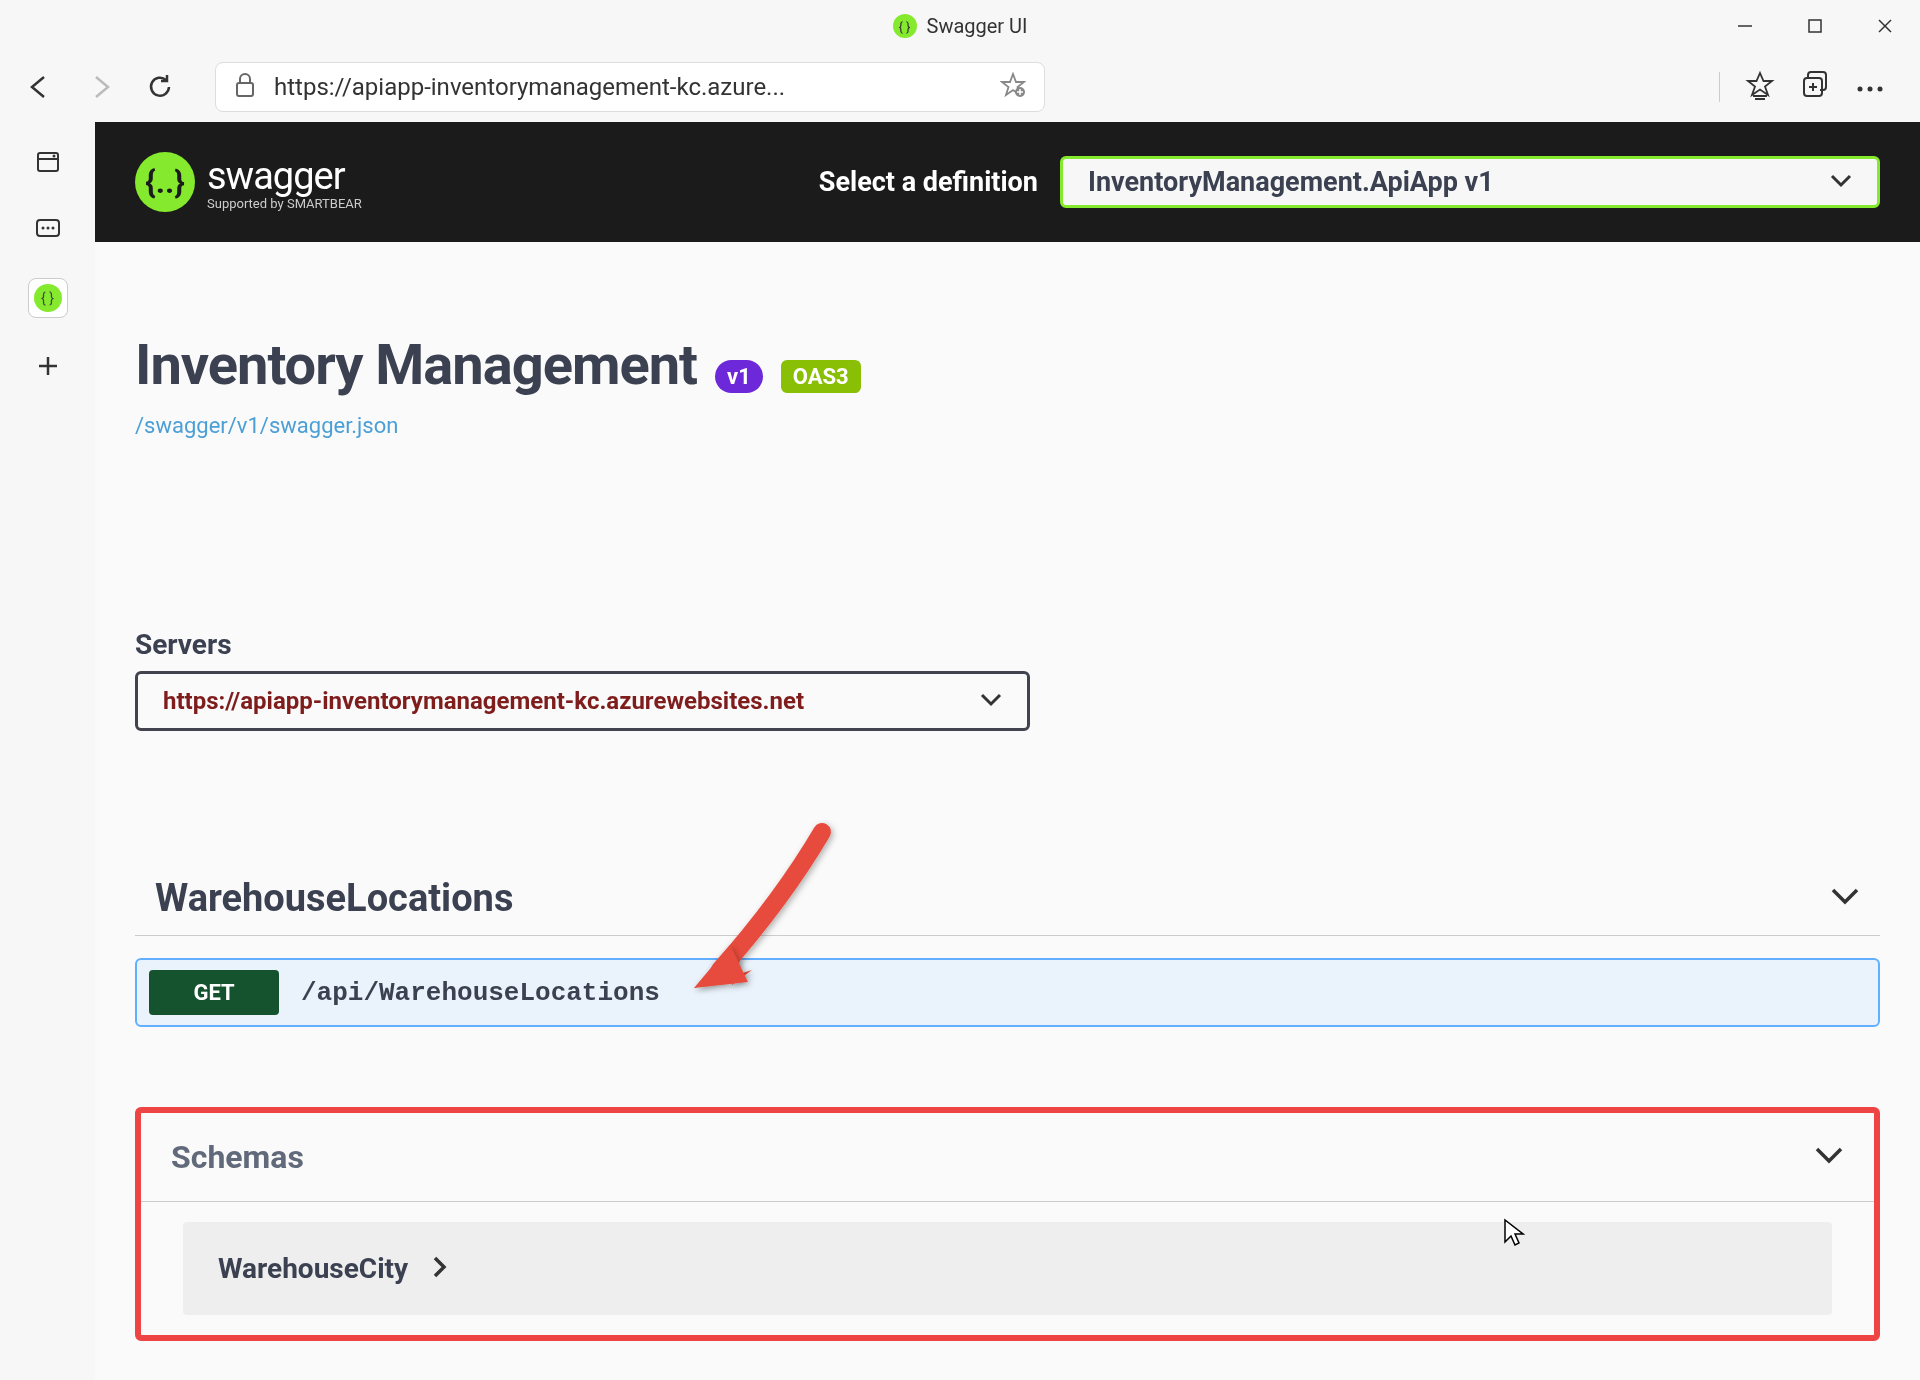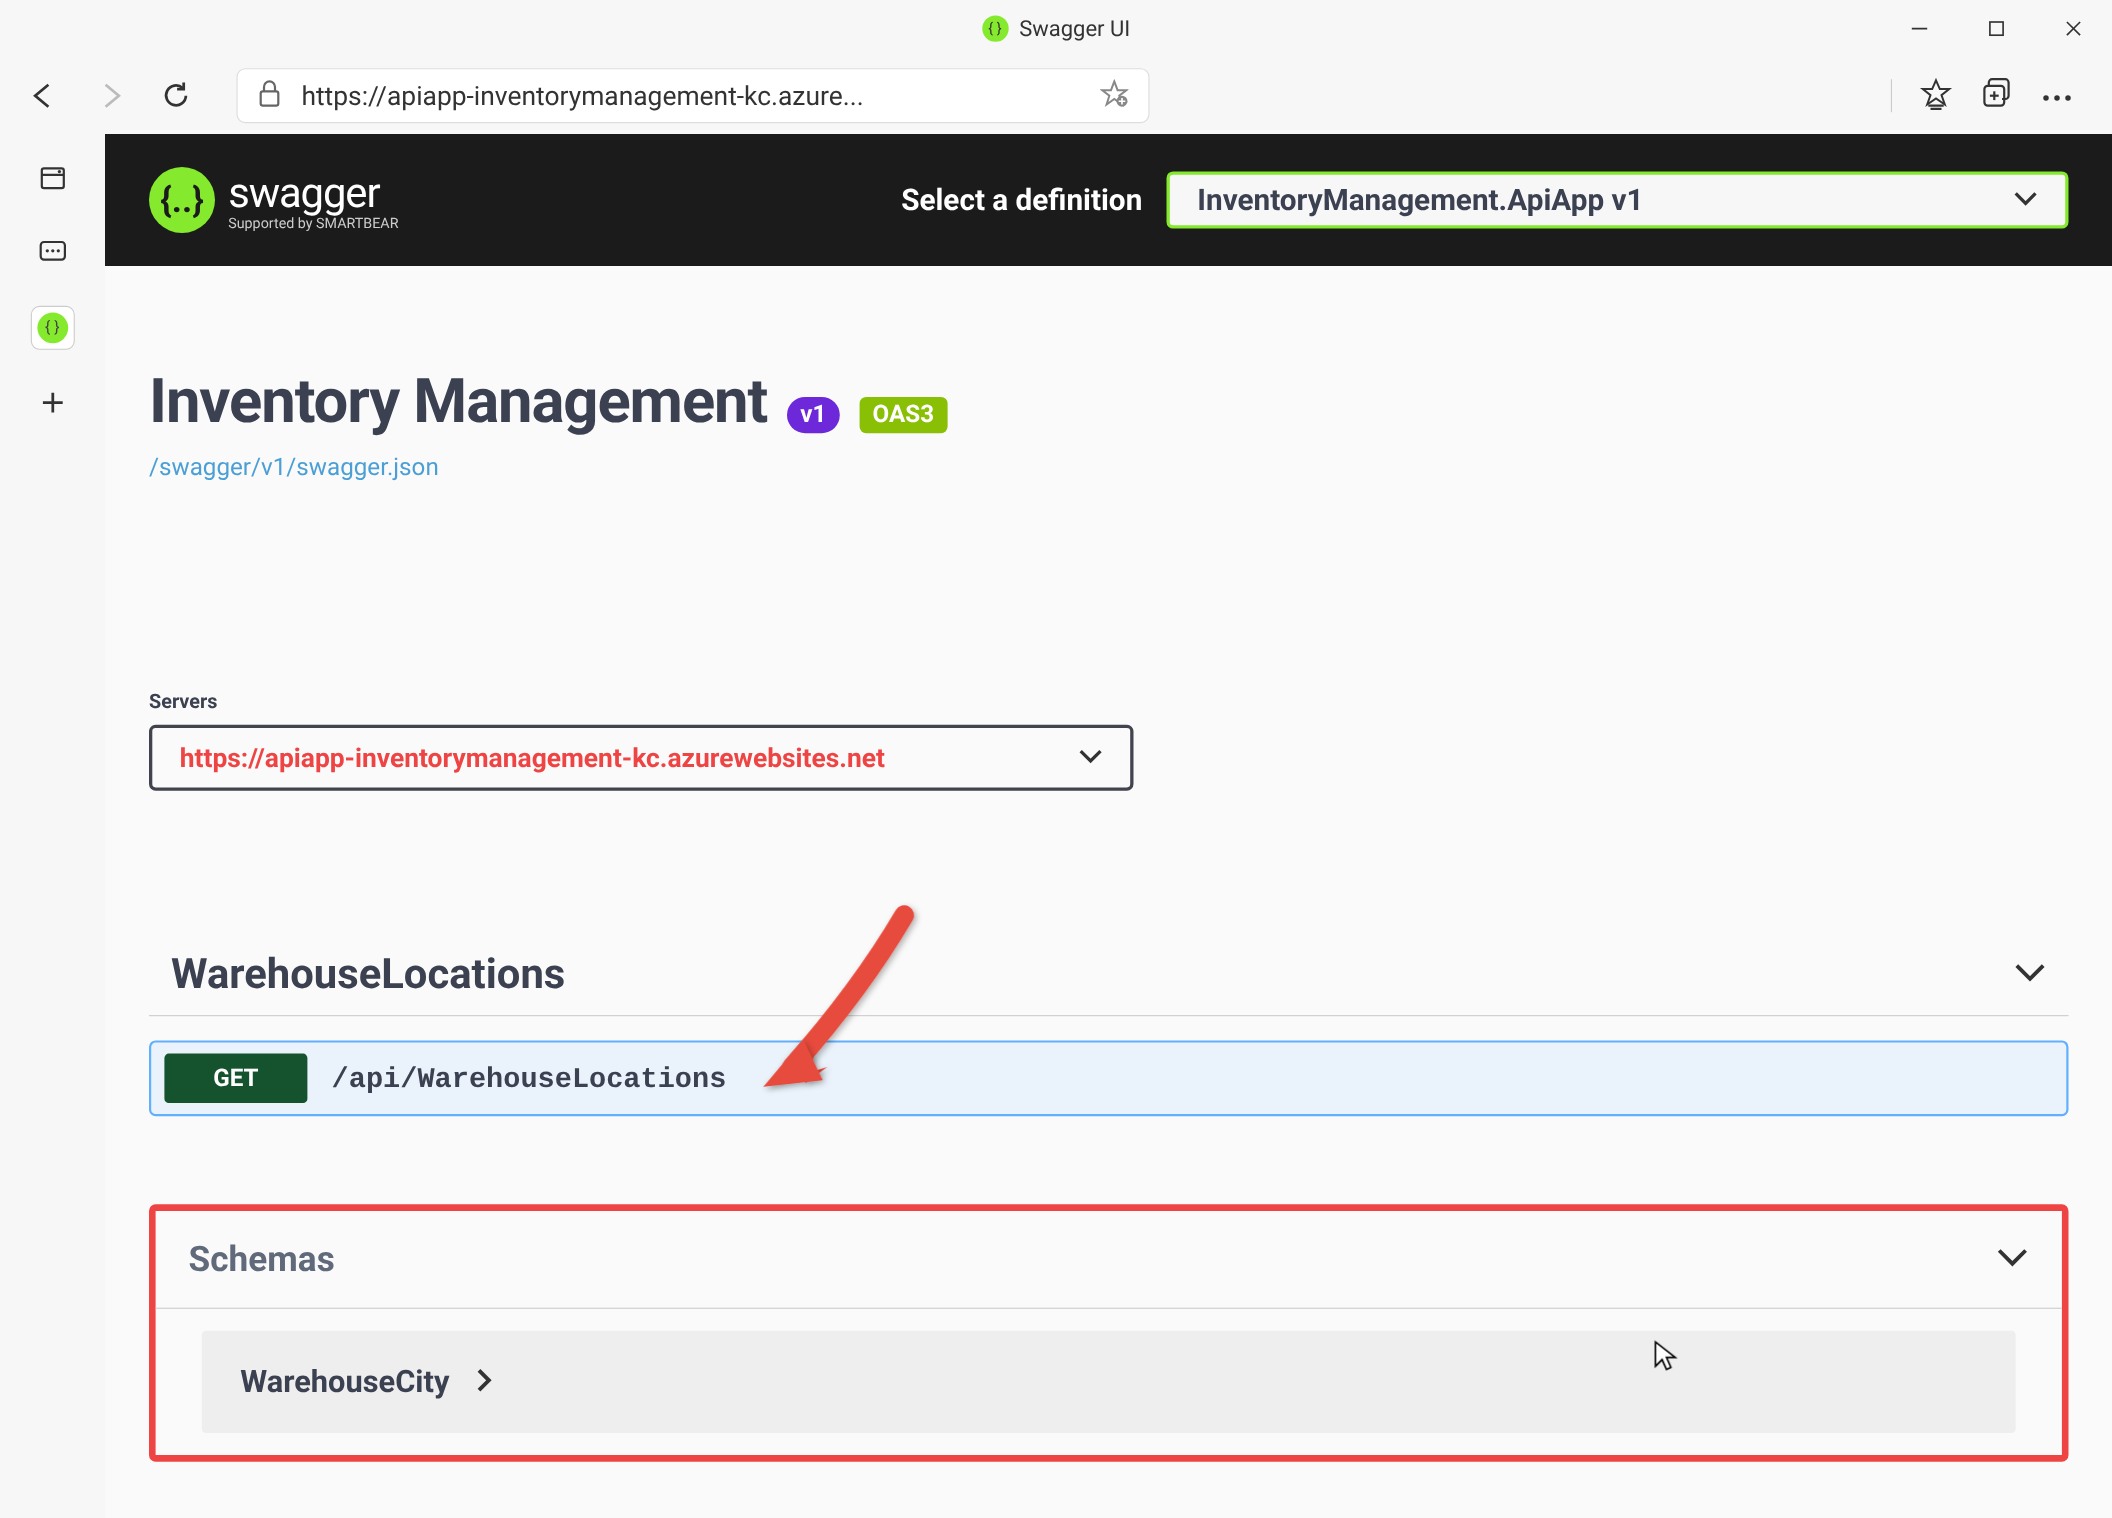--- a/index.html
+++ b/index.html
@@ -262,41 +262,41 @@
       margin-top: 15px;
       display: block;
     }
     
     
     .servers-section {
       padding: 0 40px 50px 40px;
       margin-top: 150px;
     }
     .servers-label {
-      font-size: 18px;
+      font-size: 28px;
       font-weight: 700;
       color: #3b4151;
       margin-bottom: 10px;
     }
     .server-select {
       width: 895px;
       height: 60px;
       background: #fafafa;
       border: 3px solid #41444e;
       border-radius: 6px;
       display: flex;
       align-items: center;
       justify-content: space-between;
       padding: 0 25px;
       cursor: pointer;
     }
     .server-value {
       font-size: 24px;
       font-weight: 700;
-      color: #ef4444;
+      color: #7f1d1d;
     }
     
     
     .tag-section {
       padding: 0 40px;
       margin-top: 80px;
     }
     .tag-header {
       display: flex;
       align-items: center;

